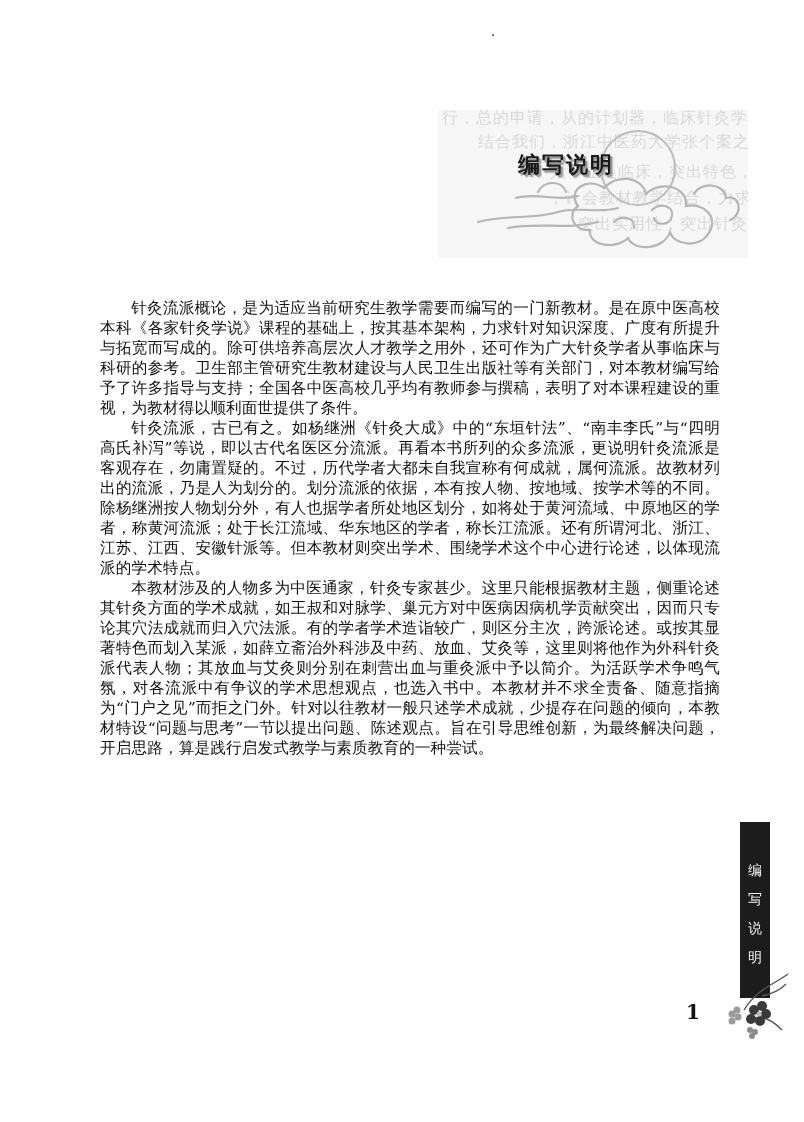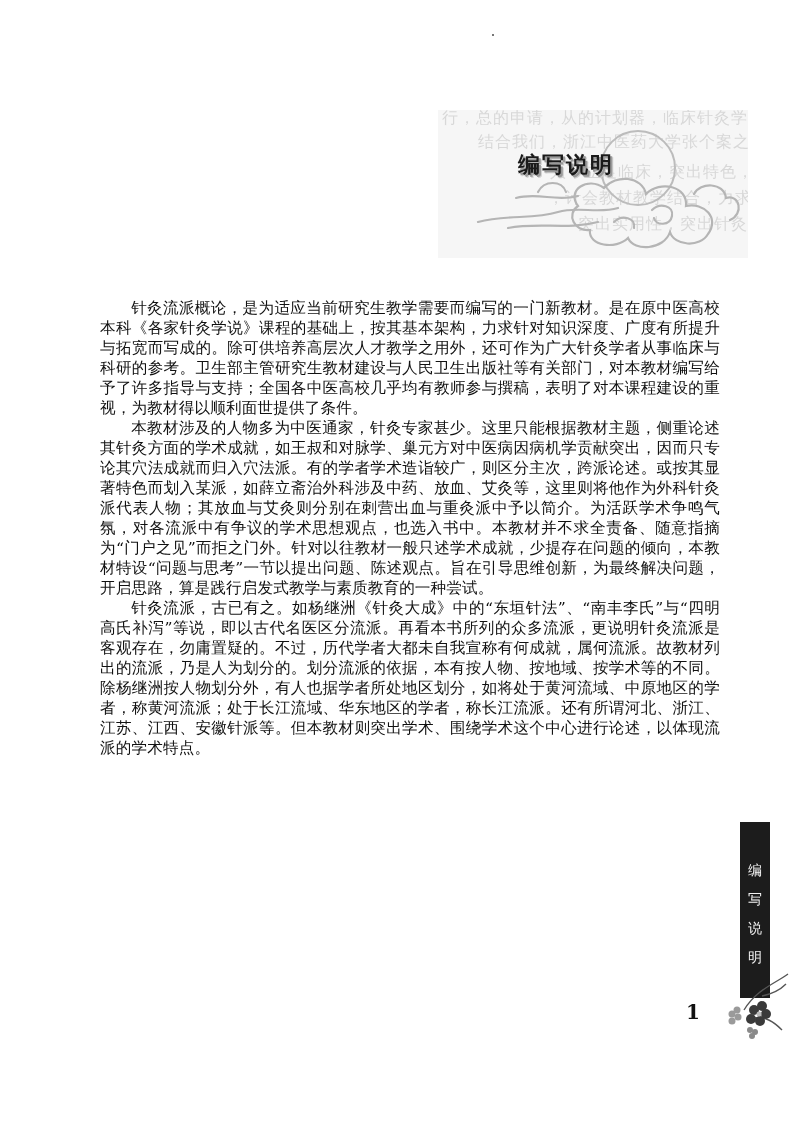--- a/index.html
+++ b/index.html
@@ -155,22 +155,22 @@
         <path d="M256 84 C 262 72, 286 72, 288 88 C 302 84, 306 104, 292 110"></path>
         <path d="M100 82 C 106 70, 124 70, 128 82"></path>
       </g>
     </svg>
 
     <div class="header-title">编写说明</div>
   </div>
 
   <div class="content">
     <p>针灸流派概论，是为适应当前研究生教学需要而编写的一门新教材。是在原中医高校本科《各家针灸学说》课程的基础上，按其基本架构，力求针对知识深度、广度有所提升与拓宽而写成的。除可供培养高层次人才教学之用外，还可作为广大针灸学者从事临床与科研的参考。卫生部主管研究生教材建设与人民卫生出版社等有关部门，对本教材编写给予了许多指导与支持；全国各中医高校几乎均有教师参与撰稿，表明了对本课程建设的重视，为教材得以顺利面世提供了条件。</p>
+    <p>针灸流派，古已有之。如杨继洲《针灸大成》中的“东垣针法”、“南丰李氏”与“四明高氏补泻”等说，即以古代名医区分流派。再看本书所列的众多流派，更说明针灸流派是客观存在，勿庸置疑的。不过，历代学者大都未自我宣称有何成就，属何流派。故教材列出的流派，乃是人为划分的。划分流派的依据，本有按人物、按地域、按学术等的不同。除杨继洲按人物划分外，有人也据学者所处地区划分，如将处于黄河流域、中原地区的学者，称黄河流派；处于长江流域、华东地区的学者，称长江流派。还有所谓河北、浙江、江苏、江西、安徽针派等。但本教材则突出学术、围绕学术这个中心进行论述，以体现流派的学术特点。</p>
     <p>本教材涉及的人物多为中医通家，针灸专家甚少。这里只能根据教材主题，侧重论述其针灸方面的学术成就，如王叔和对脉学、巢元方对中医病因病机学贡献突出，因而只专论其穴法成就而归入穴法派。有的学者学术造诣较广，则区分主次，跨派论述。或按其显著特色而划入某派，如薛立斋治外科涉及中药、放血、艾灸等，这里则将他作为外科针灸派代表人物；其放血与艾灸则分别在刺营出血与重灸派中予以简介。为活跃学术争鸣气氛，对各流派中有争议的学术思想观点，也选入书中。本教材并不求全责备、随意指摘为“门户之见”而拒之门外。针对以往教材一般只述学术成就，少提存在问题的倾向，本教材特设“问题与思考”一节以提出问题、陈述观点。旨在引导思维创新，为最终解决问题，开启思路，算是践行启发式教学与素质教育的一种尝试。</p>
-    <p>针灸流派，古已有之。如杨继洲《针灸大成》中的“东垣针法”、“南丰李氏”与“四明高氏补泻”等说，即以古代名医区分流派。再看本书所列的众多流派，更说明针灸流派是客观存在，勿庸置疑的。不过，历代学者大都未自我宣称有何成就，属何流派。故教材列出的流派，乃是人为划分的。划分流派的依据，本有按人物、按地域、按学术等的不同。除杨继洲按人物划分外，有人也据学者所处地区划分，如将处于黄河流域、中原地区的学者，称黄河流派；处于长江流域、华东地区的学者，称长江流派。还有所谓河北、浙江、江苏、江西、安徽针派等。但本教材则突出学术、围绕学术这个中心进行论述，以体现流派的学术特点。</p>
   </div>
 
   <div class="side-tab">
     <span>编</span>
     <span>写</span>
     <span>说</span>
     <span>明</span>
   </div>
 
   <svg class="flower-svg" width="80" height="80" viewBox="0 0 80 80">

